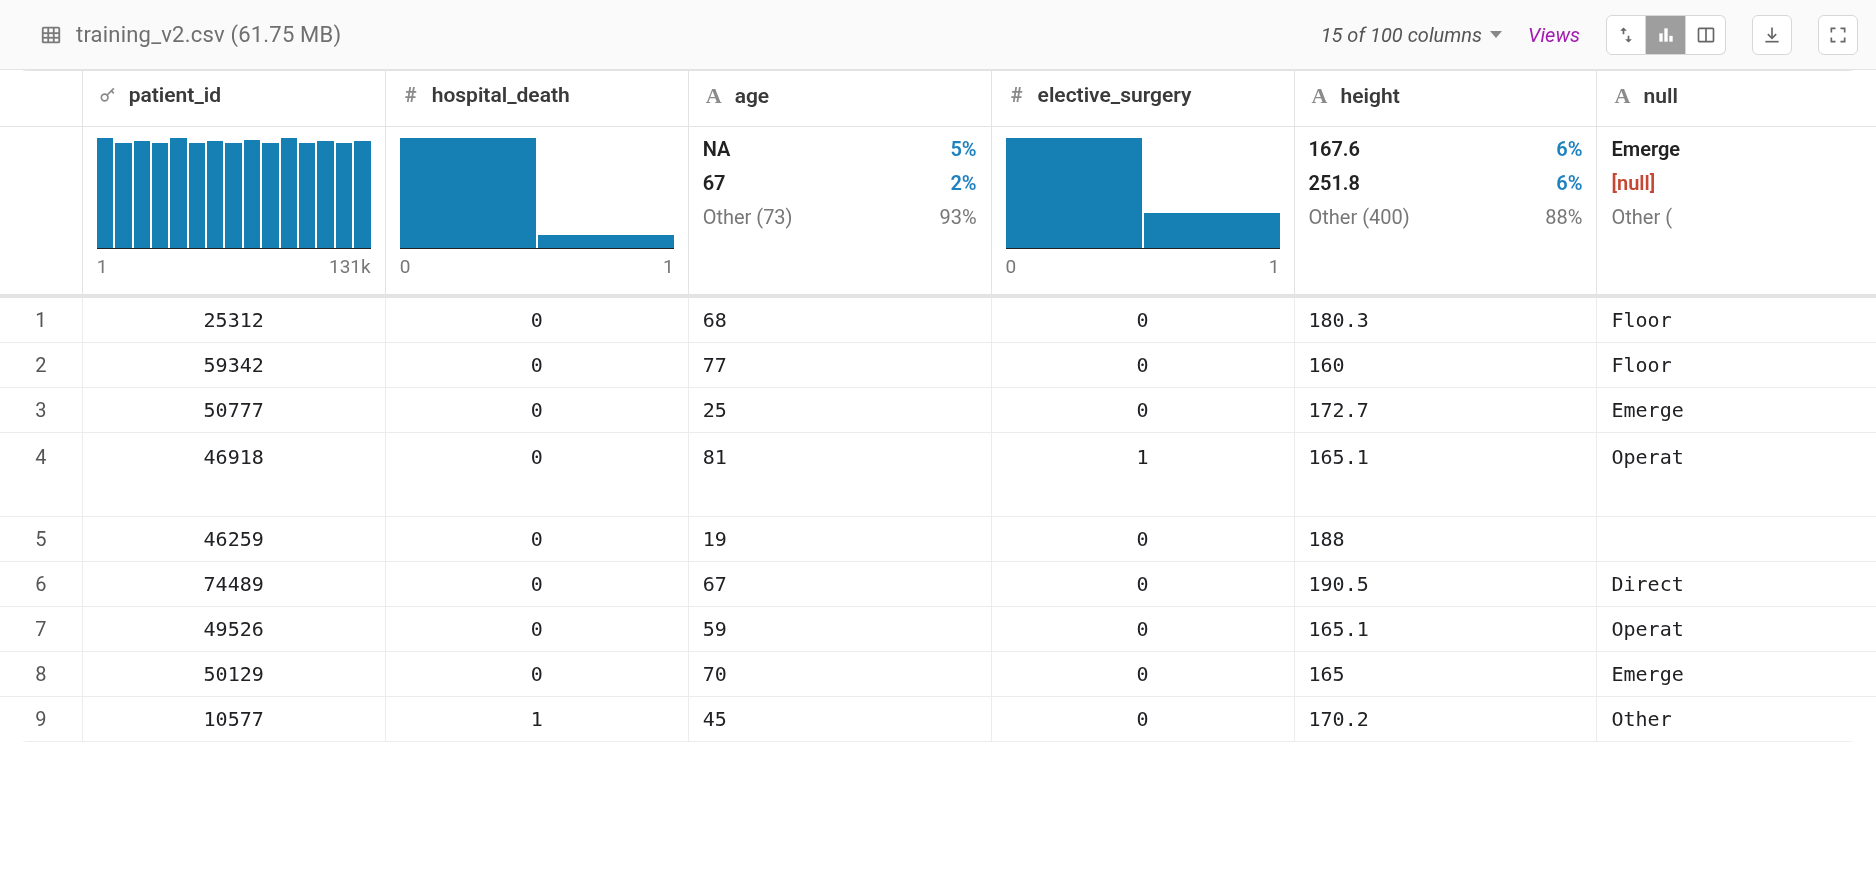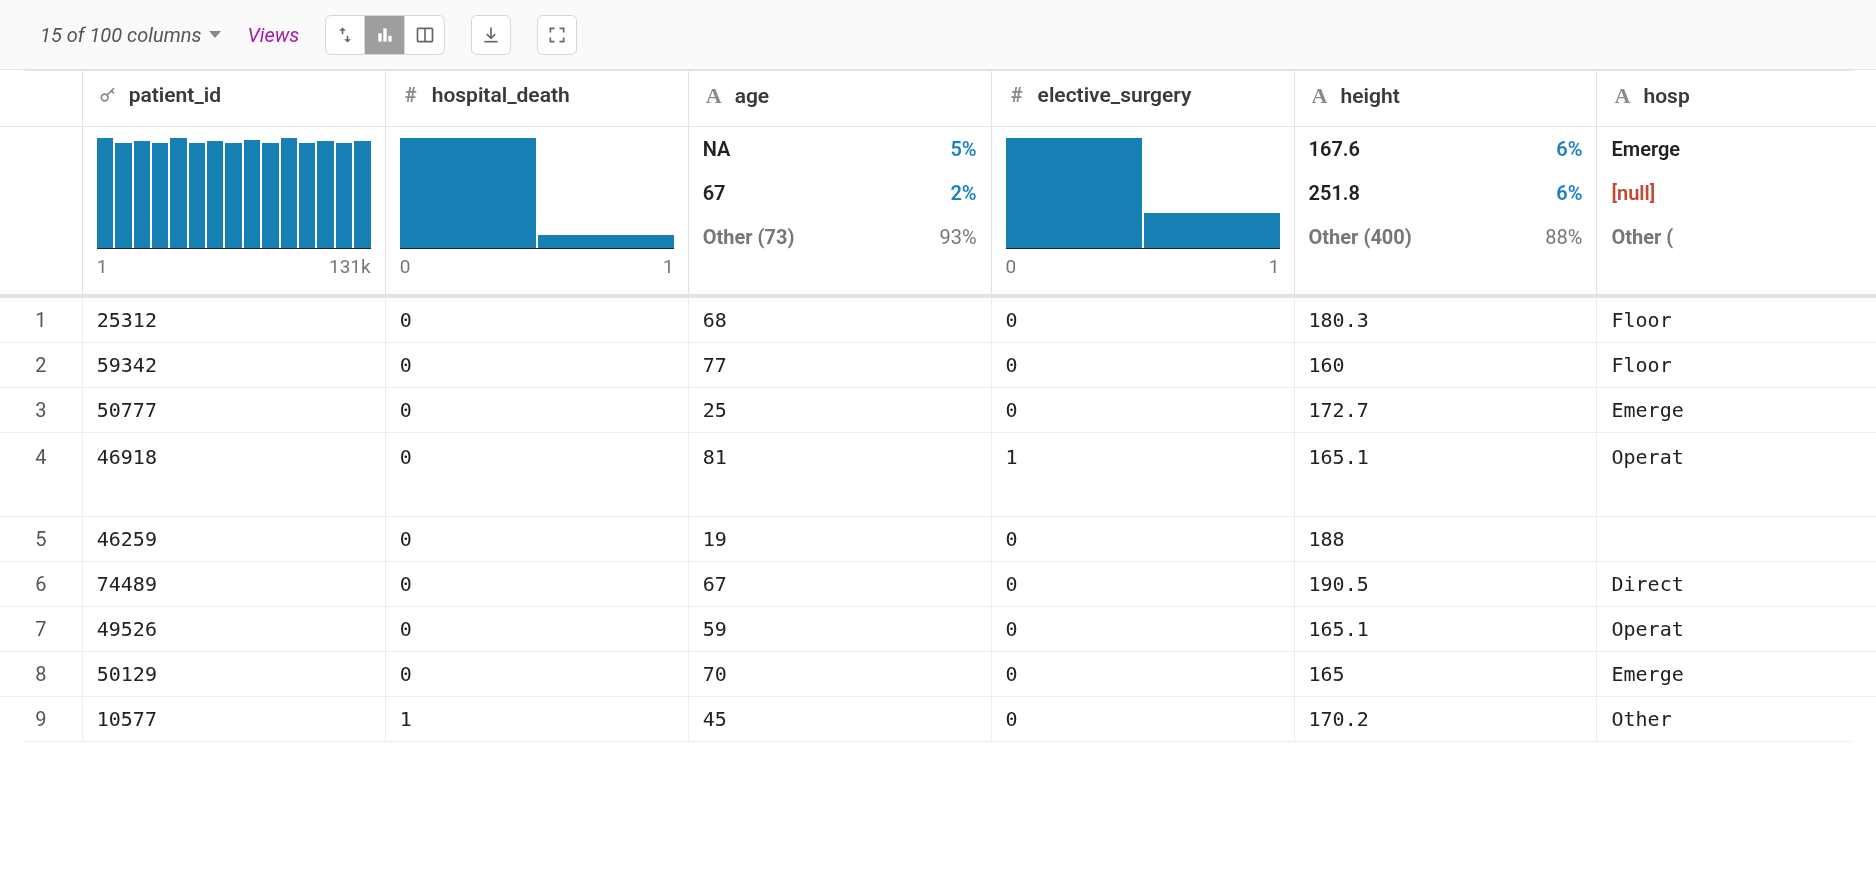--- a/index.html
+++ b/index.html
@@ -52,50 +52,62 @@
   thead tr.hdr-row th { padding: 12px 14px 14px 14px; height: 56px; }
   thead tr.stat-row th { padding: 10px 14px 16px 14px; border-top: none; border-bottom: 4px solid #e3e3e3; }
   .col-name { display: flex; align-items: center; gap: 10px; font-size: 21px; color: #3a3a3a; font-weight: 600; }
   .type-icon { color: #8a8a8a; width: 22px; display: inline-flex; align-items: center; justify-content: center; }
   .type-icon.serif { font-family: "Times New Roman", Times, serif; font-size: 22px; font-weight: 700; }
 
   .hist { height: 112px; display: flex; align-items: flex-end; gap: 2px; border-bottom: 1px solid #222; padding-right: 0; }
   .hist .bar { background: #167fb3; flex: 1; }
   .hist-labels { display: flex; justify-content: space-between; font-size: 19px; color: #777; padding-top: 6px; }
 
-  .topvals { display: flex; flex-direction: column; gap: 20px; font-size: 20px; }
+  .topvals { display: flex; flex-direction: column; gap: 10px; font-size: 20px; }
   .topvals .row { display: flex; justify-content: space-between; align-items: baseline; }
   .topvals .row .v { color: #222; font-weight: 600; }
   .topvals .row .p { color: #1f82c0; font-weight: 600; }
-  .topvals .row.other .v { color: #777; font-weight: 700; text-align: right; }
+  .topvals .row.other .v { color: #777; font-weight: 400; text-align: right; }
   .topvals .row.other .p { color: #777; font-weight: 400; }
   .topvals .row .v.red { color: #c64733; }
 
   tbody td {
     border-bottom: 1px solid #ececec;
     padding: 10px 14px;
     font-size: 20px;
     height: 44px;
     vertical-align: middle;
   }
   tbody td:not(:first-child) { border-left: 1px solid #ececec; }
   tbody td.row-num { text-align: center; color: #555; font-family: inherit; }
-  tbody td.num { text-align: left; font-family: "SFMono-Regular", Menlo, Consolas, monospace; }
+  tbody td.num { text-align: center; font-family: "SFMono-Regular", Menlo, Consolas, monospace; }
   tbody td.txt { text-align: left; font-family: "SFMono-Regular", Menlo, Consolas, monospace; }
   tbody tr.tall td { height: 84px; vertical-align: top; padding-top: 12px; }
 
   .caret-down {
     width: 0; height: 0; border-left: 6px solid transparent; border-right: 6px solid transparent;
     border-top: 7px solid #888; display: inline-block;
   }
 </style>
 </head>
 <body>
 
 <div class="toolbar">
+  <div class="tb-left">
+    <span class="type-icon">
+      <svg viewBox="0 0 24 24" fill="none" stroke="#7a7a7a" stroke-width="2">
+        <rect x="3" y="4" width="18" height="16" rx="1"></rect>
+        <line x1="3" y1="10" x2="21" y2="10"></line>
+        <line x1="3" y1="15" x2="21" y2="15"></line>
+        <line x1="9" y1="4" x2="9" y2="20"></line>
+        <line x1="15" y1="4" x2="15" y2="20"></line>
+      </svg>
+    </span>
+    <span class="tb-title">training_v2.csv (61.75 MB)</span>
+  </div>
   <div class="tb-right">
     <div class="columns-dd">
       <span>15 of 100 columns</span>
       <span class="caret-down"></span>
     </div>
     <div class="views-btn">
       <span>Views</span>
     </div>
     <div class="icon-group">
       <div class="icon-btn first-r">
@@ -185,21 +197,21 @@
           </th>
           <th>
             <div class="col-name">
               <span class="type-icon serif">A</span>
               <span>height</span>
             </div>
           </th>
           <th>
             <div class="col-name">
               <span class="type-icon serif">A</span>
-              <span>hosp</span>
+              <span>null</span>
             </div>
           </th>
         </tr>
       <tr class="stat-row" id="stat-row">
           <th></th>
           <th>
             <div class="hist">
               <div class="bar" style="height:110px"></div>
               <div class="bar" style="height:105px"></div>
               <div class="bar" style="height:107px"></div>

